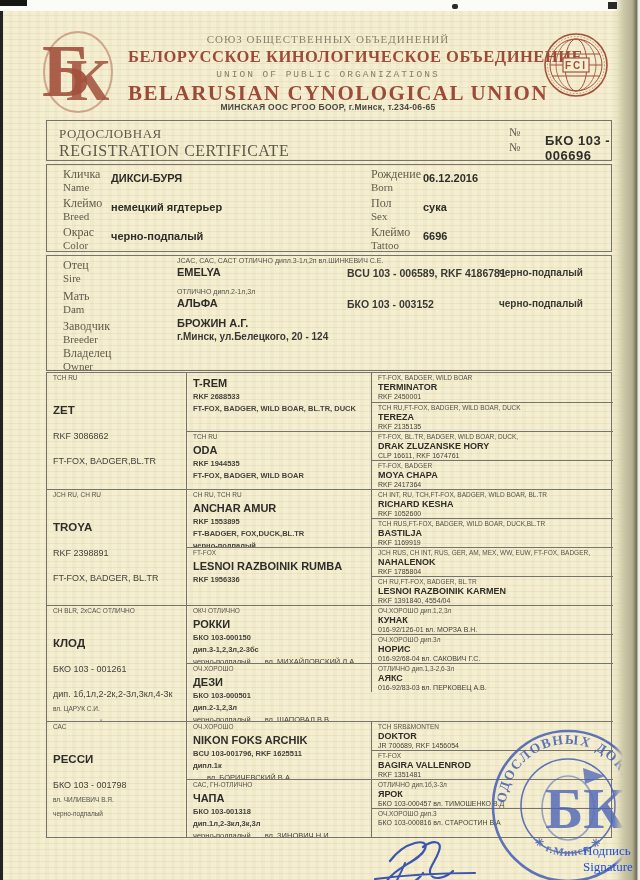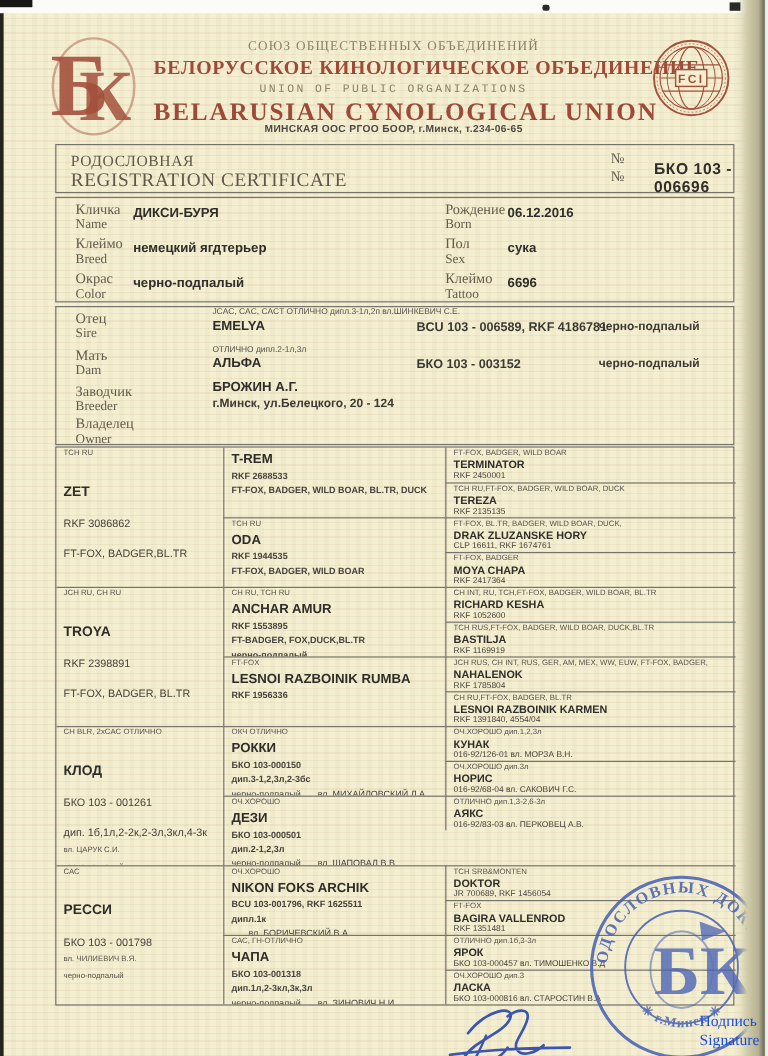--- a/index.html
+++ b/index.html
@@ -347,21 +347,20 @@
       <div class="nm">BAGIRA VALLENROD</div>
       <div class="ln">RKF 1351481</div>
     </div>
     <div class="cell c3 bl bt" style="grid-area: 15 / 3 / span 1;">
       <div class="awards">ОТЛИЧНО дип.1б,3-3л</div>
       <div class="nm">ЯРОК</div>
       <div class="ln">БКО 103-000457 вл. ТИМОШЕНКО В.Д</div>
     </div>
     <div class="cell c3 bl bt" style="grid-area: 16 / 3 / span 1;">
       <div class="awards">ОЧ.ХОРОШО дип.3</div>
-      <div class="nm">ЛАСКА</div>
       <div class="ln">БКО 103-000816 вл. СТАРОСТИН В.А</div>
     </div>
   </div>
 
 <svg class="signature" viewBox="0 0 200 60">
   <path d="M55,28 C70,8 95,4 90,16 C85,28 60,34 52,48 C44,62 78,56 88,40 M88,14 C96,8 108,6 104,18 C100,30 92,36 96,42 C100,48 112,44 118,38 M40,46 C70,42 110,40 140,40" fill="none" stroke="#3b55b0" stroke-width="2.2" stroke-linecap="round"></path>
   <path d="M70,30 C62,50 48,72 40,80" fill="none" stroke="#3b55b0" stroke-width="2" stroke-linecap="round"></path>
 </svg>
 
 <svg class="stamp" viewBox="0 0 162 160">

